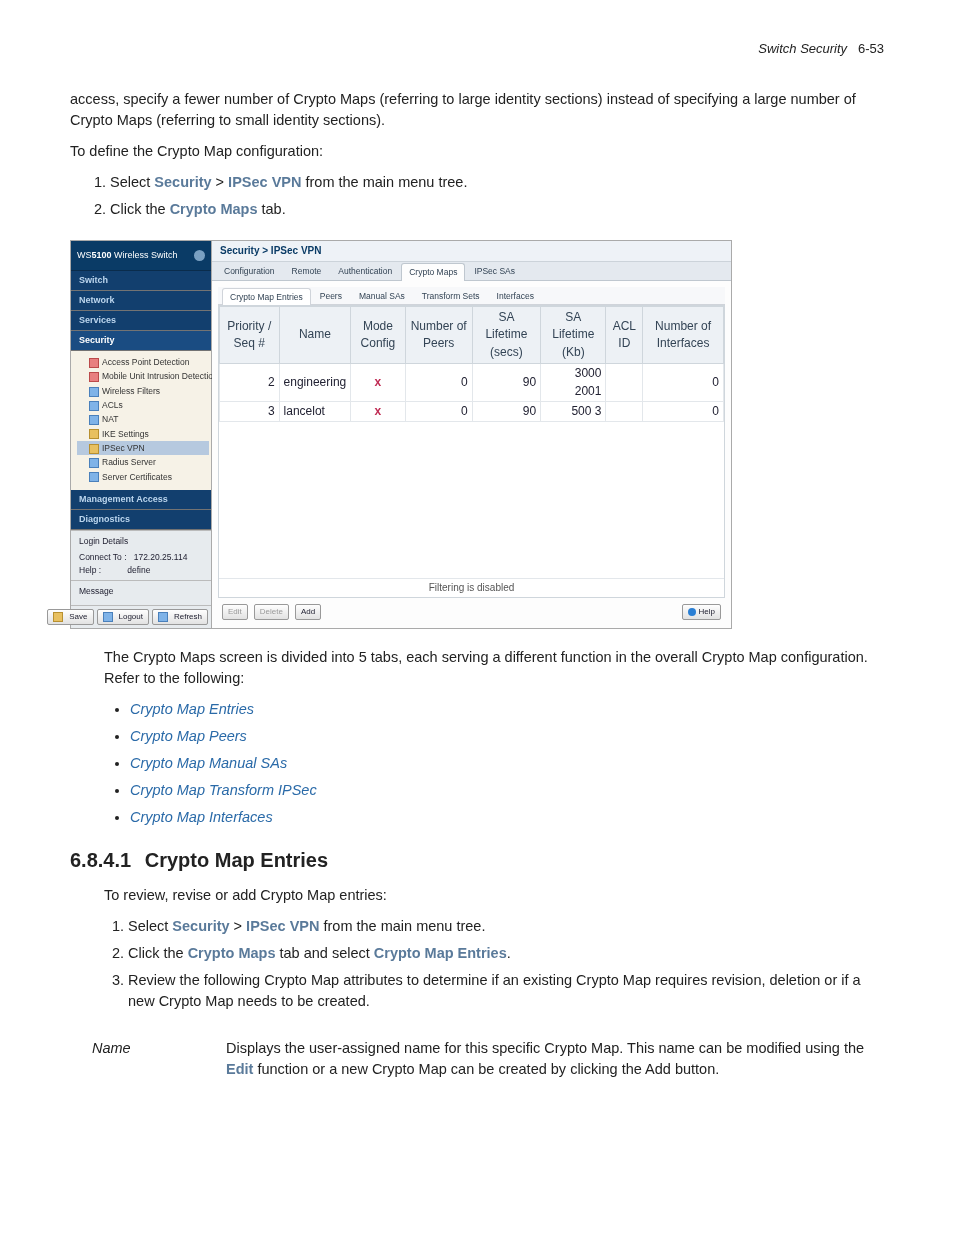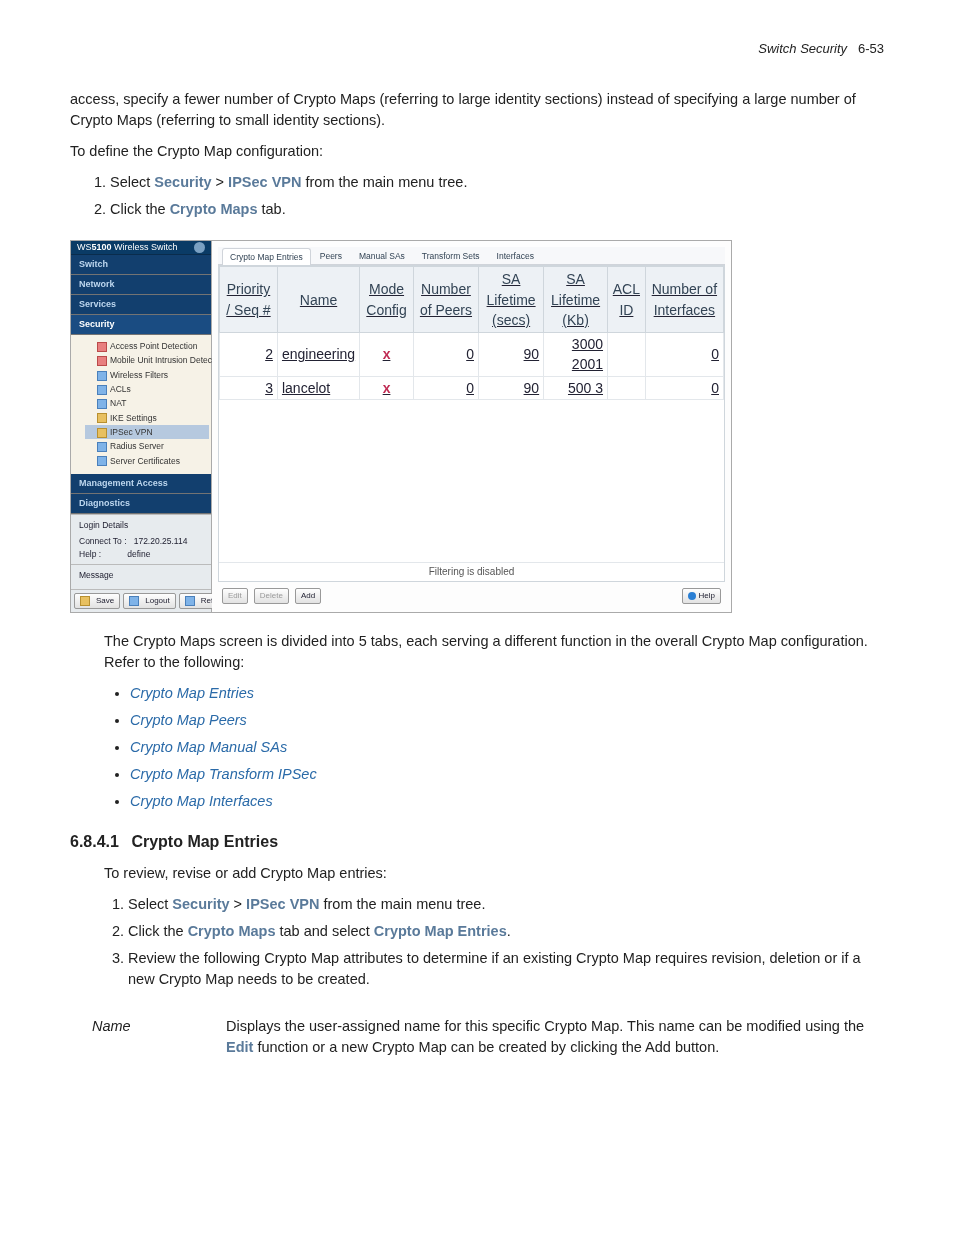--- a/index.html
+++ b/index.html
@@ -20,21 +20,21 @@
   }
   .page-header .title { font-style: italic; }
   .body-text { margin: 10px 0; }
   .bold-inline { font-weight: bold; color: #5a7a9a; }
   ol.steps { margin: 6px 0 20px 0; padding-left: 40px; }
   ol.steps li { margin: 6px 0; }
   .indent-block { margin-left: 34px; }
   ul.links { list-style: disc; margin: 8px 0 18px 0; padding-left: 60px; }
   ul.links li { margin: 6px 0; }
   a.doc-link { color: #2a6aa8; font-style: italic; text-decoration: none; }
-  h2.section { font-size: 16px; font-weight: bold; margin: 18px 0 8px 0; }
+  h2.section { font-size: 20px; font-weight: bold; margin: 18px 0 8px 0; }
   h2.section .num { margin-right: 8px; }
   table.field-desc { border-collapse: collapse; margin-left: 22px; margin-top: 12px; }
   table.field-desc td { vertical-align: top; padding: 6px 14px 6px 0; }
   table.field-desc td.term { font-style: italic; width: 120px; }
 
   
   .screenshot {
     width: 660px;
     margin: 14px 0 18px 0;
     border: 1px solid #aaa;
@@ -47,21 +47,21 @@
   .ss-sidebar {
     width: 140px;
     background: #dfe5ea;
     border-right: 1px solid #aaa;
     display: flex;
     flex-direction: column;
   }
   .ss-brand {
     background: #0a3b66;
     color: #fff;
-    padding: 0 6px;
+    padding: 8px 6px;
     font-size: 9px;
     border-bottom: 1px solid #0a2c4c;
     display: flex;
     justify-content: space-between;
     align-items: center;
   }
   .ss-brand .logo {
     width: 11px; height: 11px; border-radius: 50%;
     background: #7aa0c2;
     display: inline-block;
@@ -70,41 +70,41 @@
     background: #123f6e;
     color: #bcd6ee;
     padding: 3px 8px;
     border-bottom: 1px solid #737373;
     cursor: pointer;
     font-weight: bold;
   }
   .ss-navitem.expanded { background: #1a4c82; color: #fff; }
   .ss-tree {
     background: #f6f2e7;
-    padding: 4px 2px 6px 14px;
+    padding: 4px 2px 6px 6px;
     font-size: 8.5px;
     color: #333;
     flex: 1;
   }
   .ss-tree div { padding: 1px 0 1px 12px; white-space: nowrap; }
   .ss-tree .sel { background: #b6c9df; }
   .ss-login {
     border-top: 1px solid #bbb;
     padding: 4px 8px;
     font-size: 8.5px;
     background: #e7ebee;
   }
   .ss-login .grp { margin-bottom: 4px; }
   .ss-toolbar {
     border-top: 1px solid #bbb;
     padding: 3px;
     background: #e7ebee;
     display: flex;
     gap: 3px;
-    justify-content: space-between;
+    justify-content: flex-end;
   }
   .ss-btn {
     background: linear-gradient(#fefefe,#e2e2e2);
     border: 1px solid #999;
     border-radius: 2px;
     padding: 1px 5px;
     font-size: 8px;
     cursor: pointer;
     display: inline-flex;
     align-items: center;
@@ -175,23 +175,22 @@
     text-align: center;
     color: #2a6ab0;
     text-decoration: underline;
     font-size: 8.5px;
     margin: 6px 0 2px 0;
     cursor: pointer;
   }
   table.ss-table {
     width: 100%;
     border-collapse: collapse;
-    font-size: 14px;
+    font-size: 12px;
     background: #fff;
-    text-decoration: underline;
   }
   table.ss-table th {
     background: #edf1f5;
     border: 1px solid #cfd6dc;
     padding: 2px 4px;
     font-weight: normal;
     color: #345;
     text-align: center;
   }
   table.ss-table td {
@@ -313,21 +312,29 @@
           <span>Logout</span>
         </span>
       <span class="ss-btn">
           <span class="tree-icon blue"></span>
           <span>Refresh</span>
         </span>
     </div>
   </div>
 
   <div class="ss-main">
-
+    <div class="ss-crumb">Security &gt; IPSec VPN</div>
+
+    <div class="ss-tabs">
+      <div class="ss-tab">Configuration</div>
+      <div class="ss-tab">Remote</div>
+      <div class="ss-tab">Authentication</div>
+      <div class="ss-tab active">Crypto Maps</div>
+      <div class="ss-tab">IPSec SAs</div>
+    </div>
 
     <div class="ss-content">
       <div class="ss-subtabs">
         <div class="ss-subtab active">Crypto Map Entries</div>
         <div class="ss-subtab">Peers</div>
         <div class="ss-subtab">Manual SAs</div>
         <div class="ss-subtab">Transform Sets</div>
         <div class="ss-subtab">Interfaces</div>
       </div>
 

